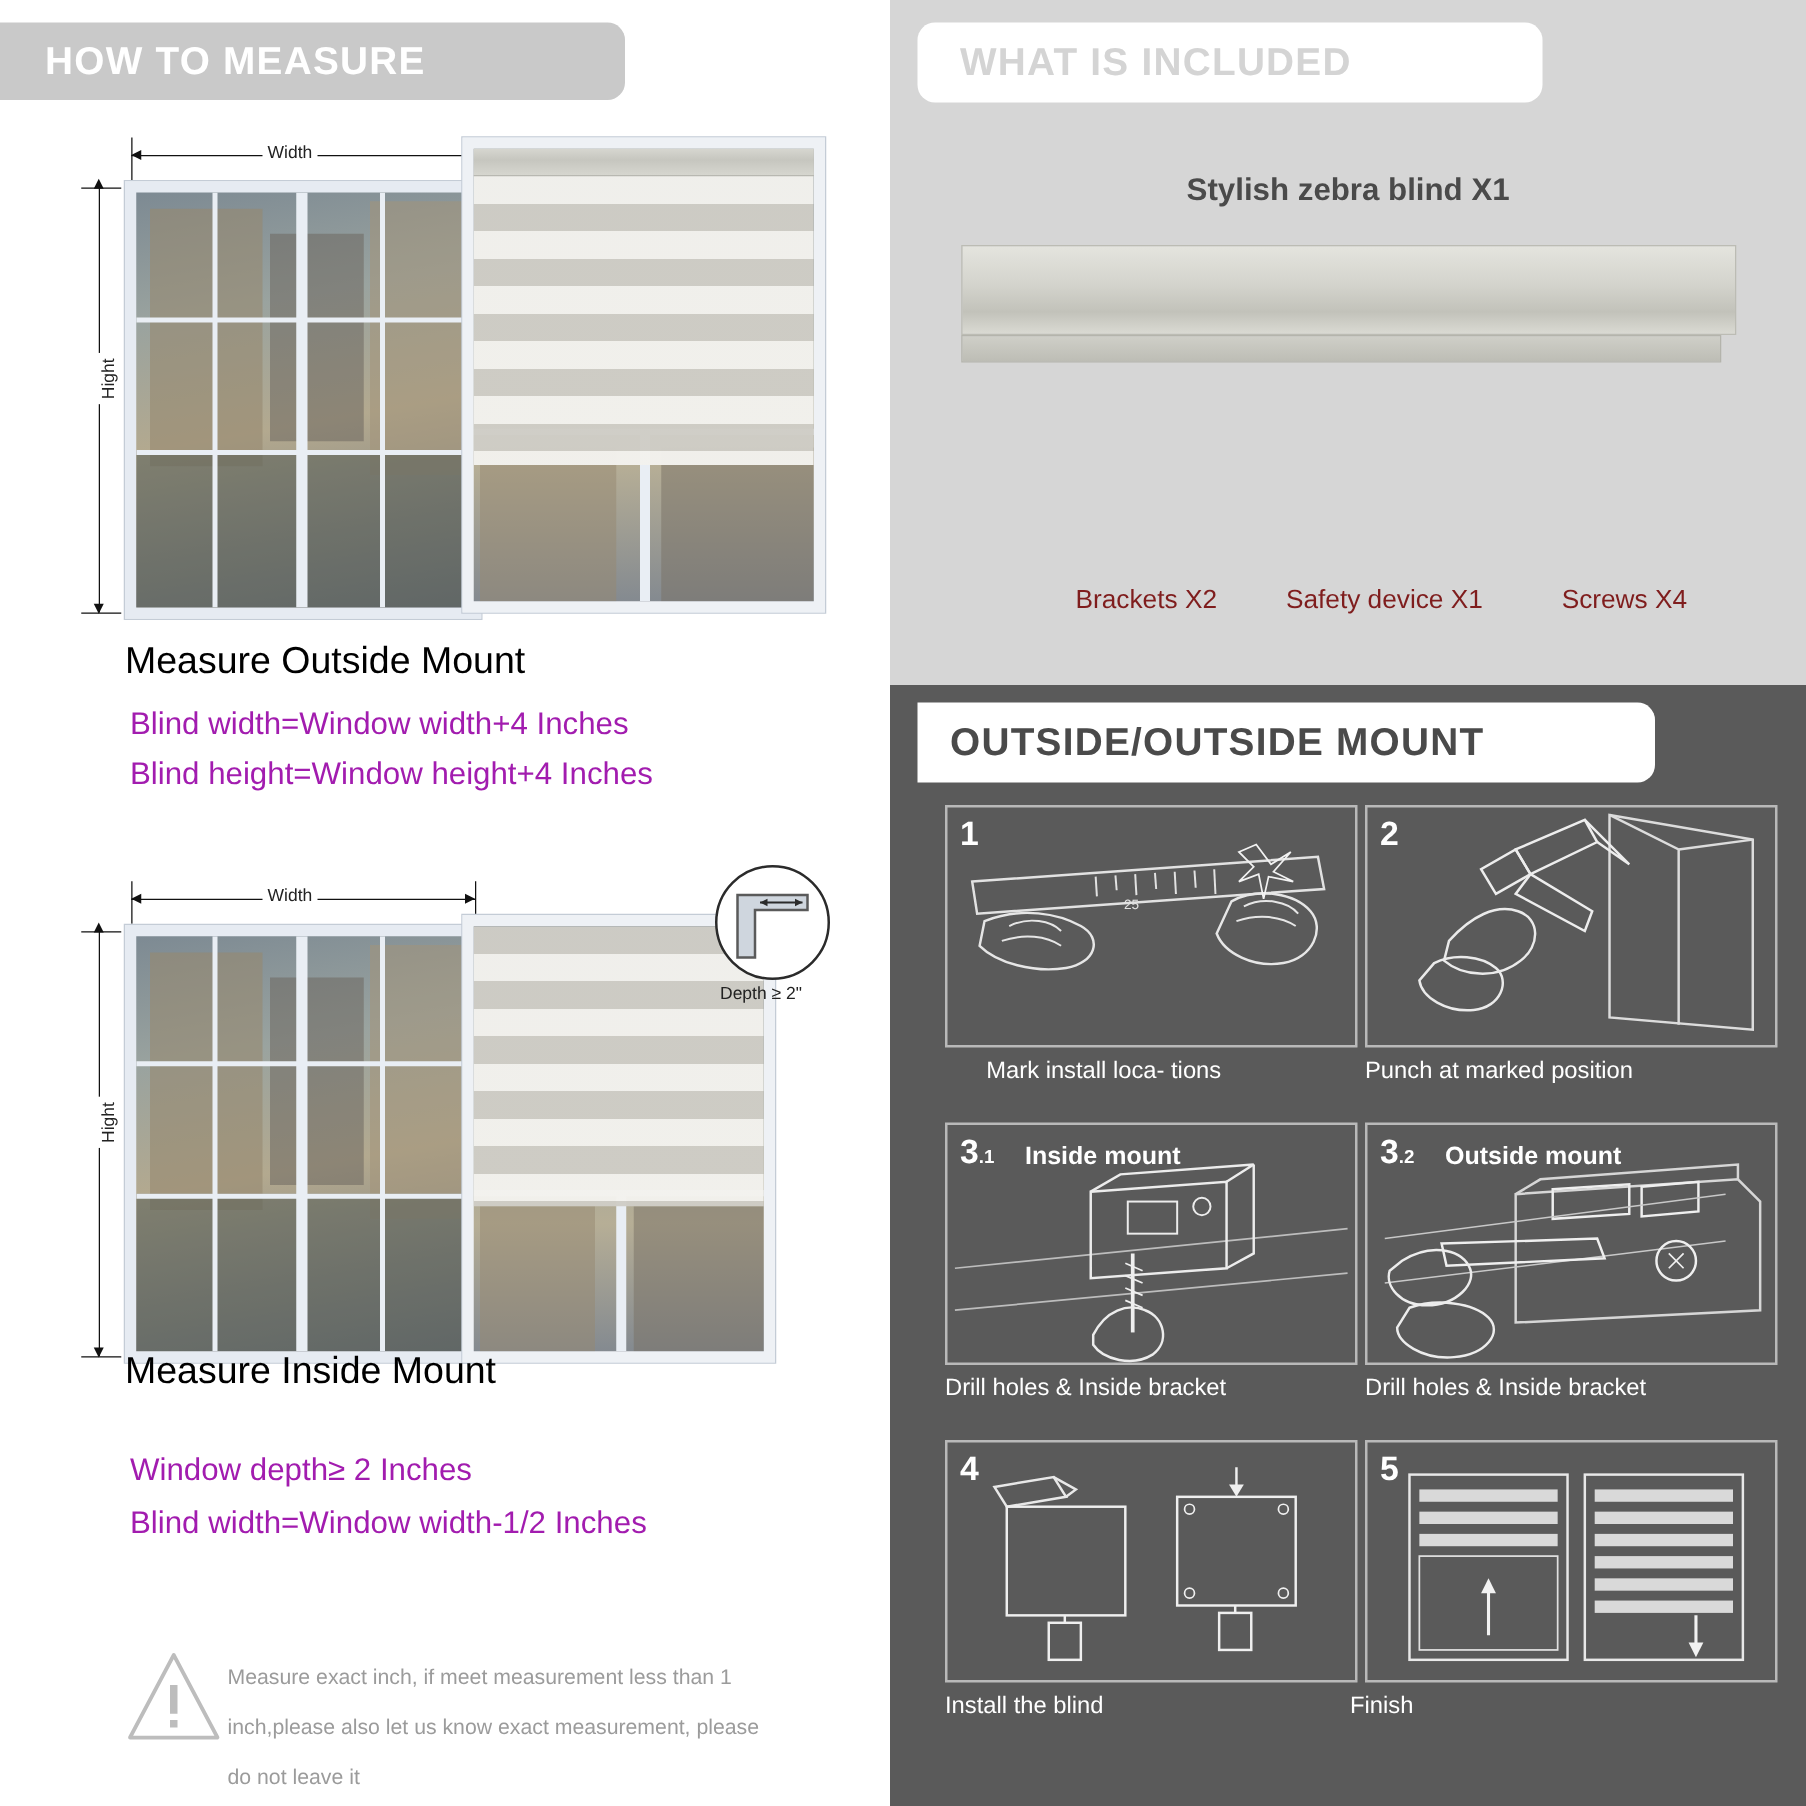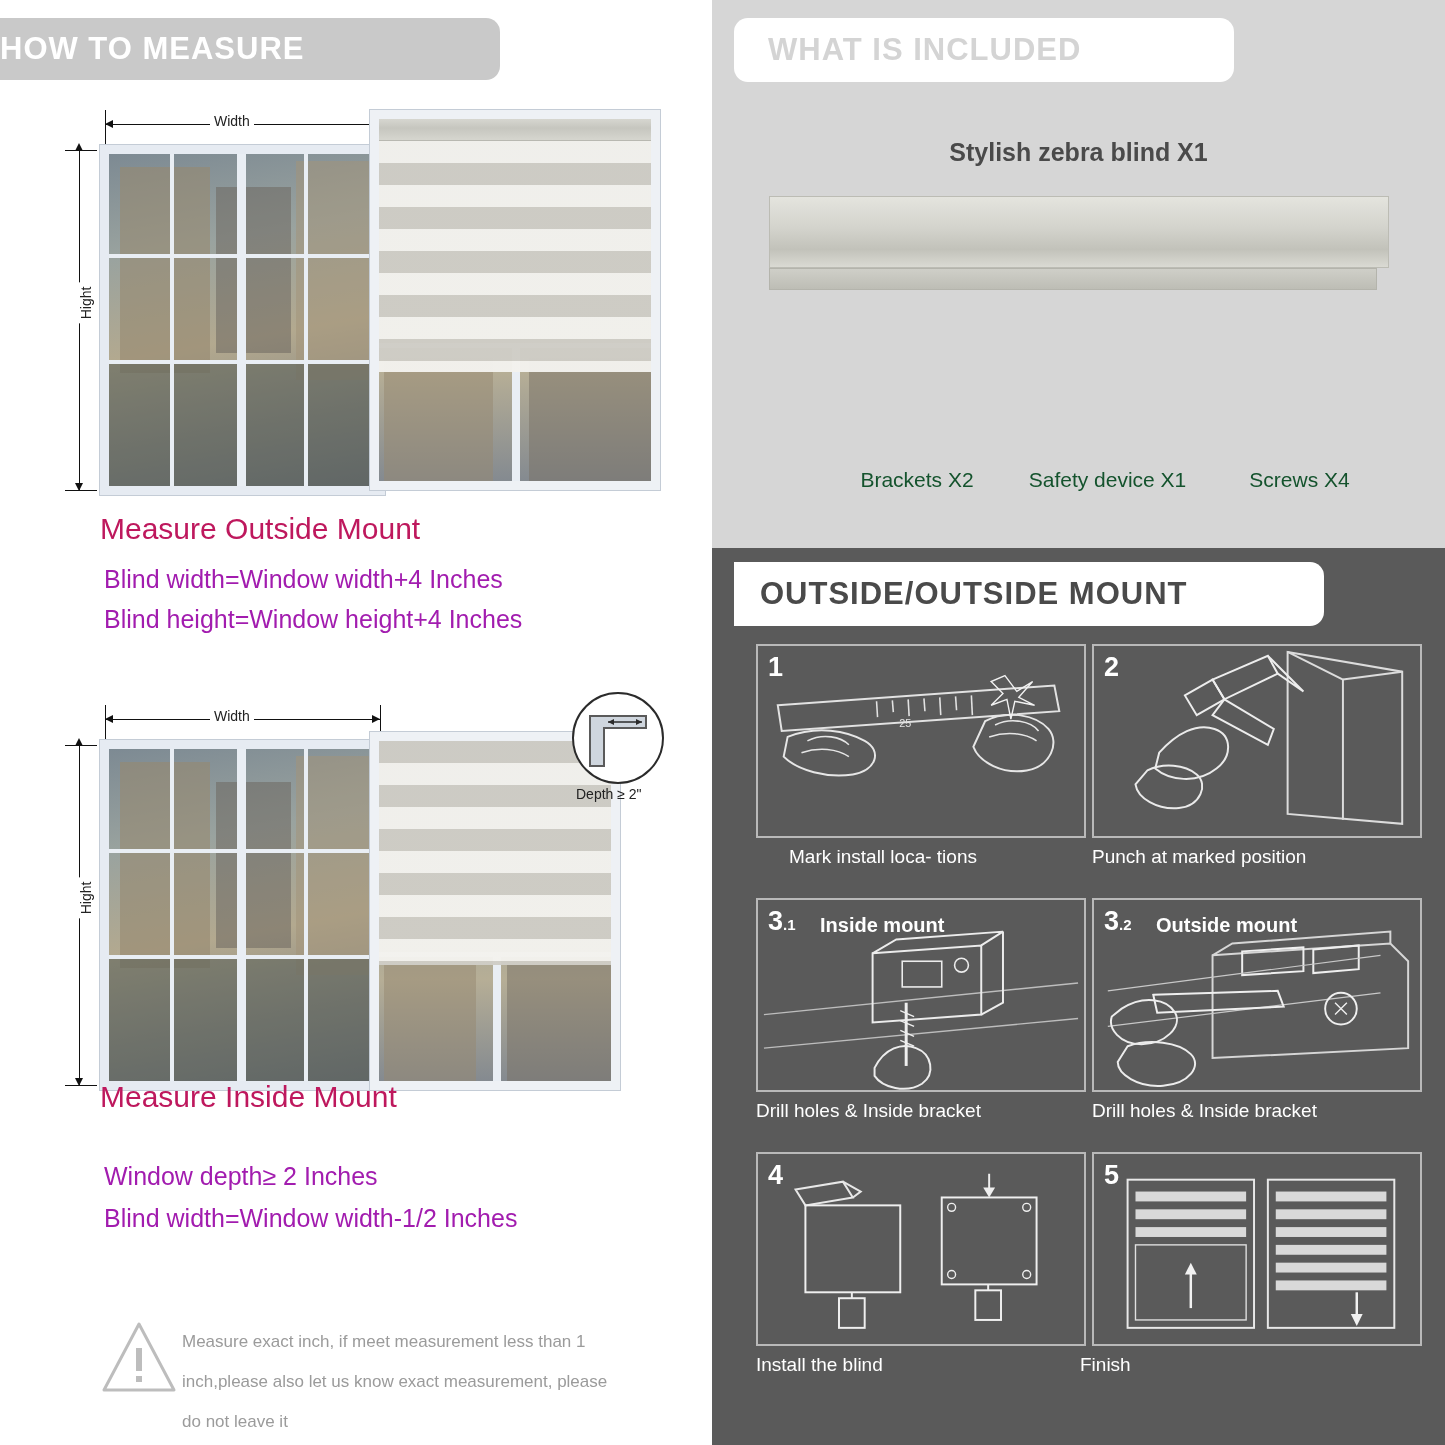--- a/index.html
+++ b/index.html
@@ -21,20 +21,21 @@
     position: absolute; left: 0; top: 0;
     width: 712px; height: 1445px;
     background: #ffffff;
   }
   .header-tab {
     position: absolute;
     height: 62px;
     background: #c9c9c9;
     border-radius: 0 14px 14px 0;
     display: flex; align-items: center;
+    padding-left: 36px;
     color: #ffffff;
     font-size: 31px;
     font-weight: bold;
     letter-spacing: 1px;
   }
   #how-to-measure-tab { left: 0; top: 18px; width: 500px; }
 
   
   .fig { position: absolute; }
   .dim-label {
@@ -108,21 +109,21 @@
   }
   .blind-headrail {
     position: absolute;
     background: linear-gradient(180deg,#dcdcd6 0%, #c6c6bf 50%, #d6d6cf 100%);
     border: 1px solid #b8b8b1;
   }
 
   .section-title {
     position: absolute;
     font-size: 30px;
-    color: #be185d;
+    color: #000000;
     font-weight: normal;
   }
   .section-line {
     position: absolute;
     font-size: 25px;
     color: #a21caf;
   }
 
   .note-box { position: absolute; }
   .note-text {
@@ -155,21 +156,21 @@
     position: absolute; left: 57px; top: 196px; width: 620px; height: 72px;
     background: linear-gradient(180deg,#e4e4de 0%, #d3d3cc 45%, #c2c2ba 75%, #dadad3 100%);
     border: 1px solid #bcbcb4;
   }
   .blind-bar-lip {
     position:absolute; left: 57px; top: 268px; width: 608px; height: 22px;
     background: linear-gradient(180deg,#cfcfc8 0%, #bdbdb5 100%);
     border: 1px solid #b4b4ac;
   }
   .part-label {
-    position: absolute; font-size: 21px; color: #14532d; text-align:center;
+    position: absolute; font-size: 21px; color: #7f1d1d; text-align:center;
   }
 
   
   .right-bottom {
     position:absolute; left: 712px; top: 548px;
     width: 733px; height: 897px;
     background: #5a5a5a;
   }
   #mount-tab {
     position:absolute; left: 22px; top: 14px;

